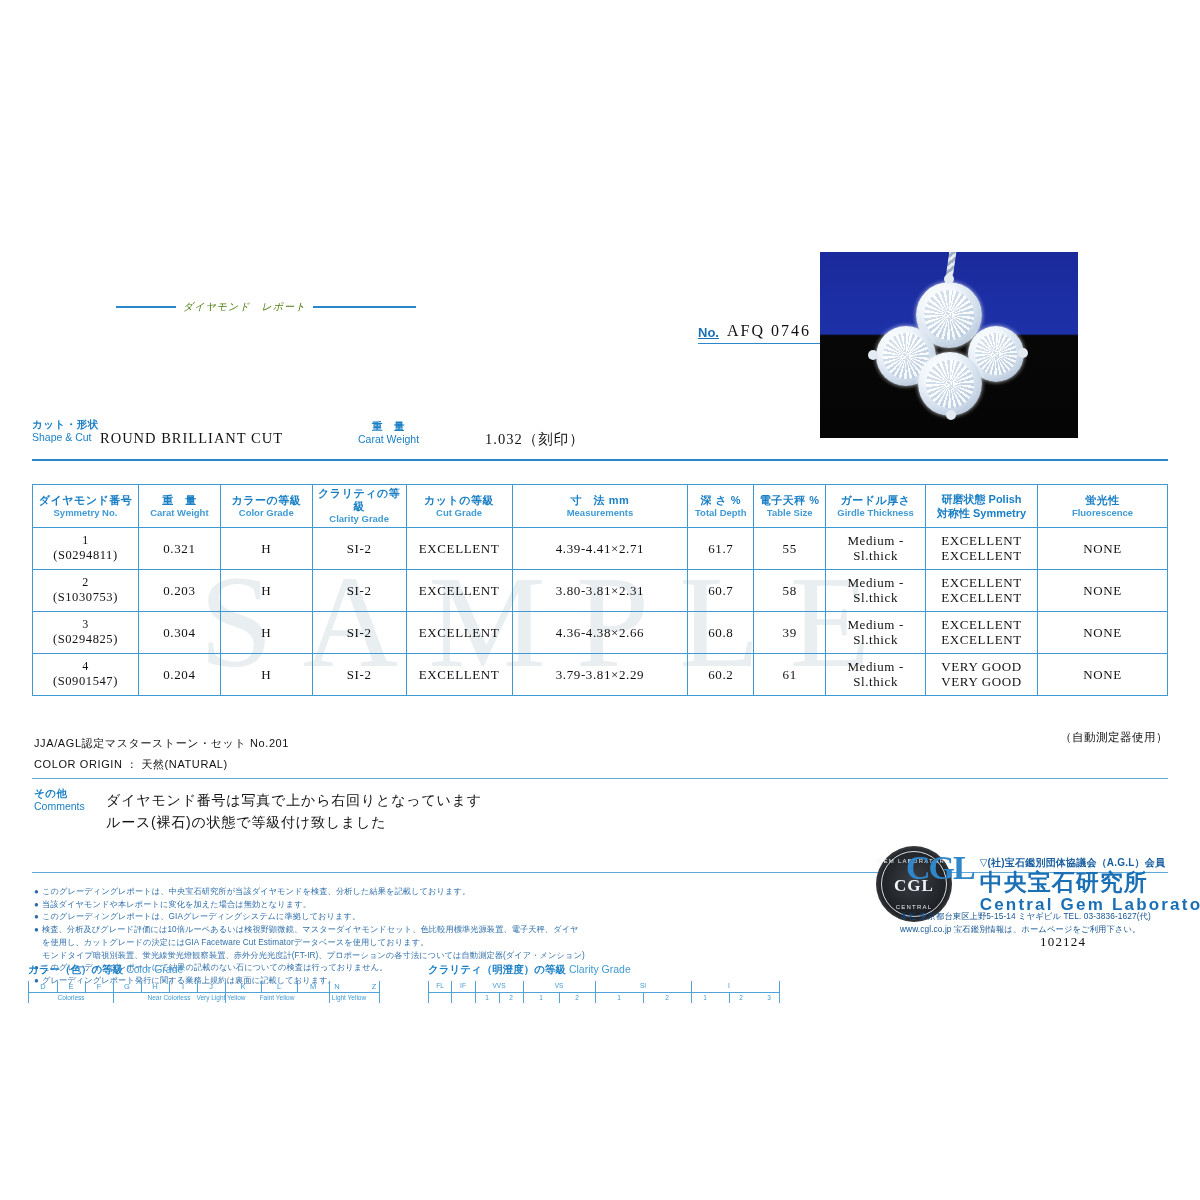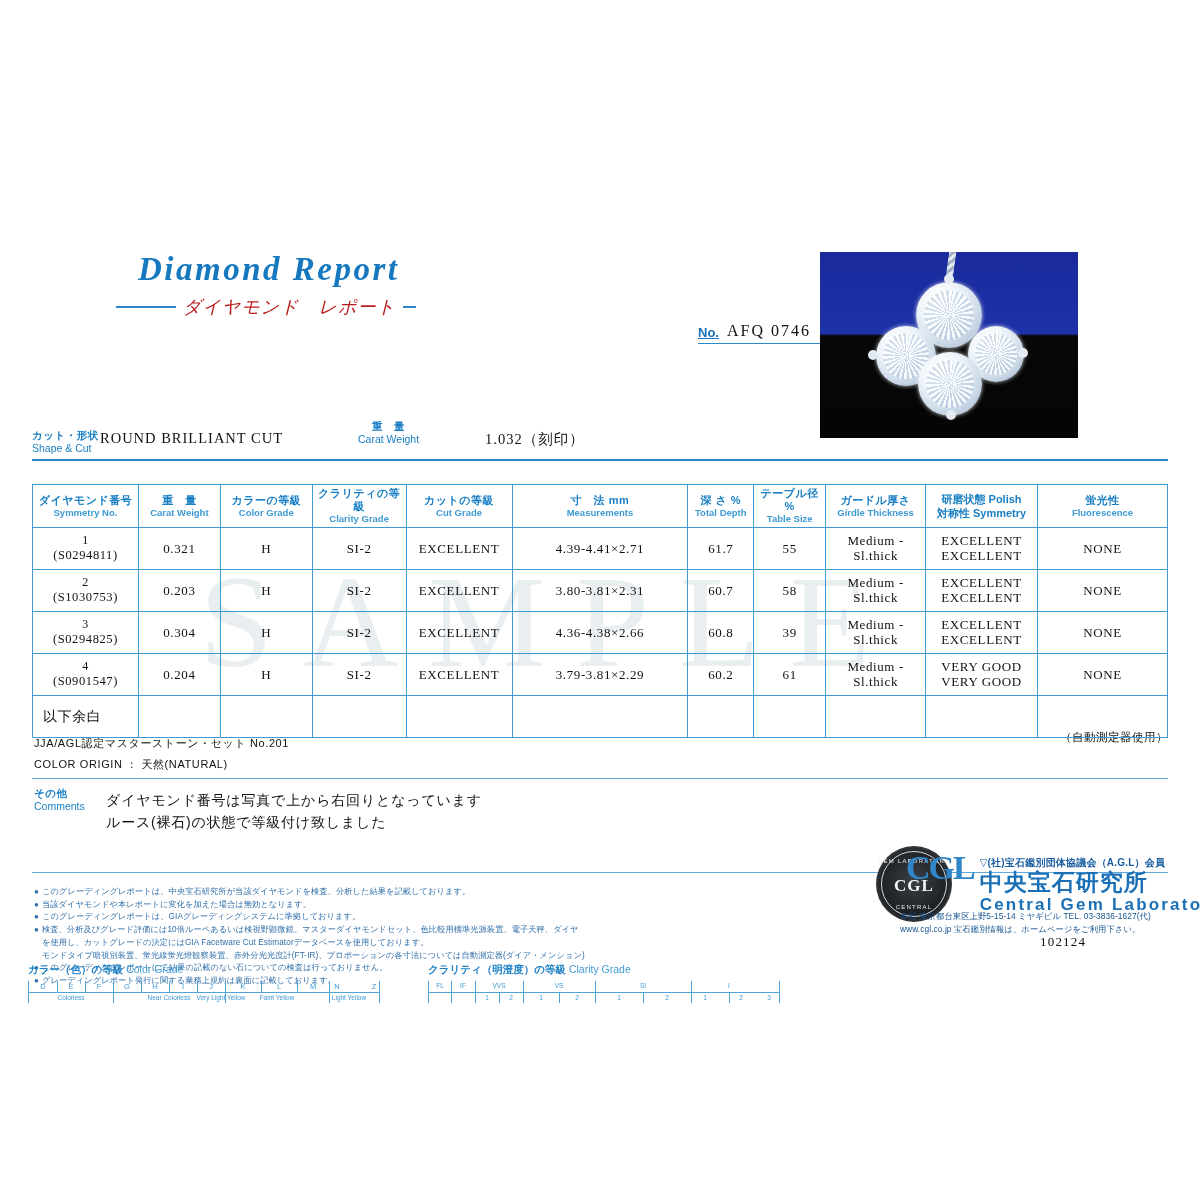--- a/index.html
+++ b/index.html
@@ -61,22 +61,22 @@
     align-items: center;
     gap: 7px;
   }
   .subtitle-rule {
     height: 1.5px;
     background: #2b87c9;
     flex: 0 0 60px;
   }
   .subtitle-rule.long { flex: 1 1 auto; }
   .subtitle-text {
-    font-size: 18px;
-    color: #b91c1c;
+    font-size: 10px;
+    color: #4d7c0f;
     font-style: italic;
     white-space: nowrap;
     letter-spacing: 1px;
   }
 
   
   .photo {
     position: absolute;
     left: 820px;
     top: 252px;
@@ -166,21 +166,21 @@
   }
   .lbl .ja { font-weight: bold; display: block; letter-spacing: 0.5px; }
   .lbl .en { display: block; }
   .fld-ja-val {
     font-family: "Liberation Serif", "DejaVu Serif", serif;
     font-size: 14.5px;
     letter-spacing: 1px;
     color: #111;
     white-space: nowrap;
   }
-  .shape-label { position: absolute; left: 0; top: 11px; }
+  .shape-label { position: absolute; left: 0; top: 0; }
   .shape-value { position: absolute; left: 68px; top: 12px; }
   .carat-label { position: absolute; left: 326px; top: 2px; text-align: center; }
   .carat-value { position: absolute; left: 430px; top: 12px; margin-left: 23px; }
   .hr-blue {
     position: absolute;
     left: 32px;
     width: 1136px;
     height: 2px;
     background: #2b87c9;
   }
@@ -452,21 +452,20 @@
   #block-clarity { left: 428px; width: 352px; }
   #block-cut { left: 810px; width: 278px; }
 </style>
 </head>
 <body>
 
 <div class="page">
 
   <div class="watermark">SAMPLE</div>
 
-  <div class="title">Diamond  Report</div>
   <div class="subtitle-wrap">
     <span class="subtitle-rule"></span>
     <span class="subtitle-text">ダイヤモンド　レポート</span>
     <span class="subtitle-rule long"></span>
   </div>
 
   <div class="photo">
     <div class="chain"></div>
     <div class="stone s-top"></div>
     <div class="stone s-left"></div>
@@ -535,21 +534,21 @@
         </th>
         <th>
           <span class="hd-ja">寸　法 mm</span>
           <span class="hd-en">Measurements</span>
         </th>
         <th>
           <span class="hd-ja">深 さ %</span>
           <span class="hd-en">Total Depth</span>
         </th>
         <th>
-          <span class="hd-ja">テーブル径 %</span>
+          <span class="hd-ja">電子天秤 %</span>
           <span class="hd-en">Table Size</span>
         </th>
         <th>
           <span class="hd-ja">ガードル厚さ</span>
           <span class="hd-en">Girdle Thickness</span>
         </th>
         <th>
           <span class="hd-inline">研磨状態 Polish</span>
           <span class="hd-inline">対称性 Symmetry</span>
         </th>
@@ -640,33 +639,20 @@
         <td>61</td>
         <td class="two-line">
           <span class="cell-sub">Medium -</span>
           <span class="cell-sub">Sl.thick</span>
         </td>
         <td class="two-line">
           <span class="cell-sub">VERY GOOD</span>
           <span class="cell-sub">VERY GOOD</span>
         </td>
         <td>NONE</td>
-      </tr>
-      <tr class="blank-row">
-        <td class="yohaku">以下余白</td>
-        <td></td>
-        <td></td>
-        <td></td>
-        <td></td>
-        <td></td>
-        <td></td>
-        <td></td>
-        <td></td>
-        <td></td>
-        <td></td>
       </tr>
     </tbody>
   </table>
 
   <div class="note-line" style="top:736px;">JJA/AGL認定マスターストーン・セット No.201</div>
   <div class="note-line" style="top:757px;">COLOR ORIGIN ： 天然(NATURAL)</div>
   <div class="auto-note">（自動測定器使用）</div>
 
   <div class="hr-blue thin" style="top:778px;"></div>
 

